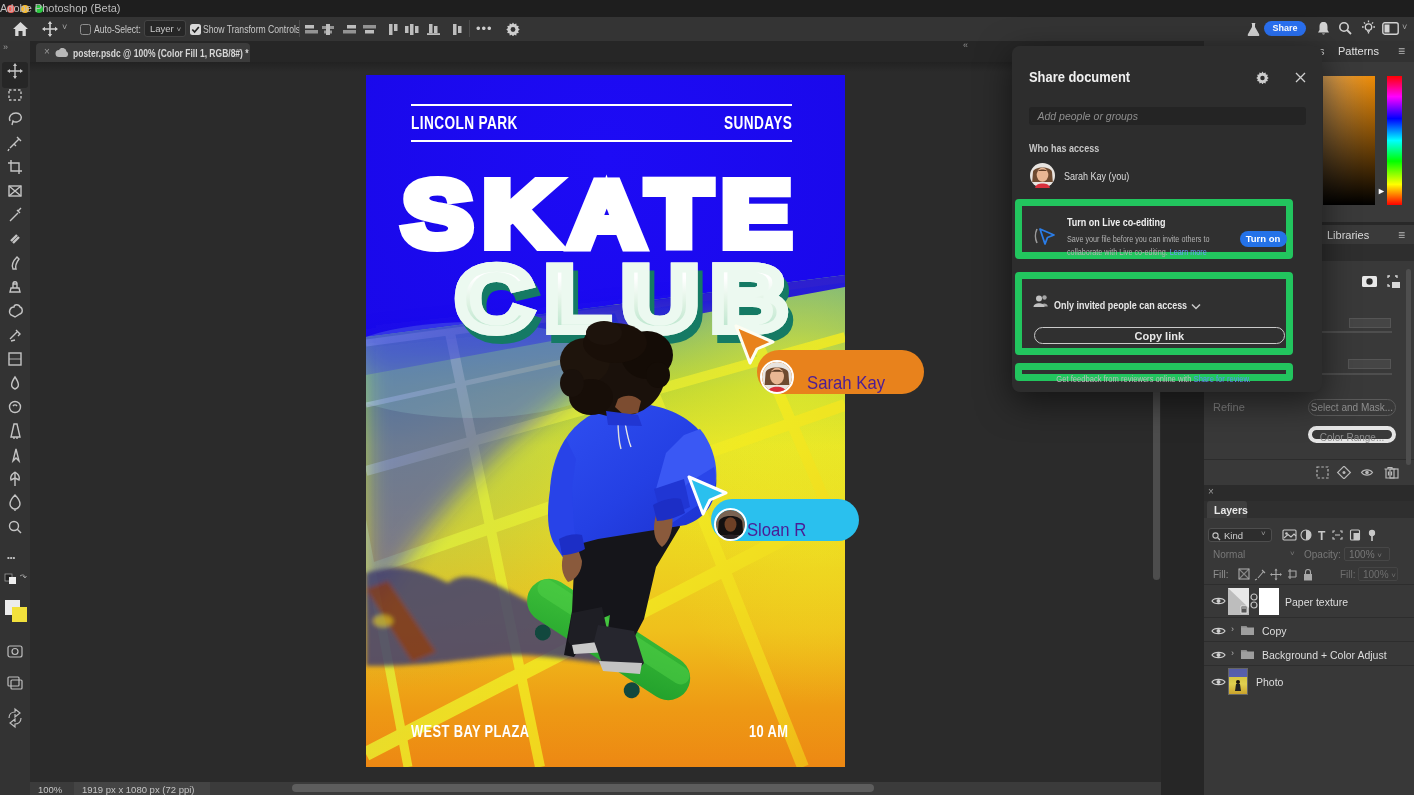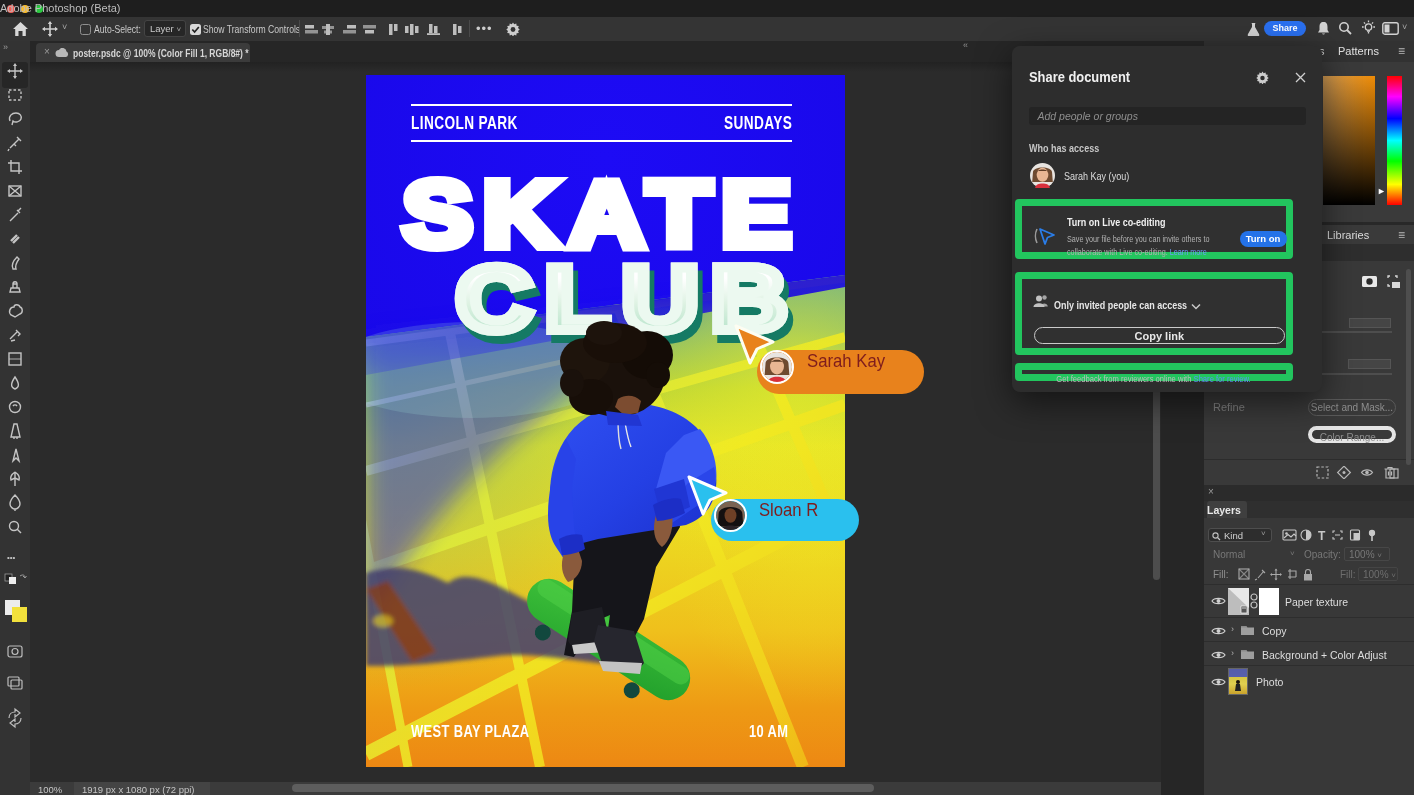--- a/index.html
+++ b/index.html
@@ -17,21 +17,21 @@
 
 #canvas{position:absolute;left:30px;top:62px;width:1131px;height:720px;background:#2b2b2b}
 #poster{position:absolute;left:336px;top:13px;width:479px;height:692px;background:radial-gradient(130% 90% at 50% 12%,#1d0bf5 0%,#1908e8 55%,#1a0ed2 100%);overflow:hidden}
 .prule{position:absolute;left:45px;width:381px;height:2px;background:#fff}
 .phead{position:absolute;color:#fff;font-weight:bold;font-size:17.5px;letter-spacing:.5px;transform-origin:0 0;transform:scaleX(.78)}
 .pfoot{position:absolute;color:#fff;font-weight:bold;font-size:16.5px;letter-spacing:.5px;transform-origin:0 0;transform:scaleX(.78)}
 #skate{position:absolute;left:236px;top:86px;transform:translateX(-50%) scaleX(1.13);font-weight:bold;font-size:93px;color:#fff;-webkit-text-stroke:10px #fff;letter-spacing:9px;white-space:nowrap}
 #club-sh,#club{position:absolute;left:262px;top:172px;transform:translateX(-50%) scaleX(1.16);font-weight:bold;font-size:91px;-webkit-text-stroke:10px #157a64;letter-spacing:11px;white-space:nowrap;color:#157a64}
 #club{background:linear-gradient(180deg,#ffffff 30%,#ddf2e2 55%,#a5ddc0 95%);-webkit-background-clip:text;background-clip:text;color:transparent;-webkit-text-stroke-color:#ecf9f0}
 
-.pill{position:absolute;border-radius:24px;color:#7f1d1d;display:flex;align-items:flex-start}
+.pill{position:absolute;border-radius:24px;color:#4c1d95;display:flex;align-items:flex-end}
 .avatar{border-radius:50%;border:2.5px solid #fff;overflow:hidden;flex:0 0 auto}
 
 #gutter{position:absolute;left:1161px;top:41px;width:43px;height:754px;background:#262626}
 #panels{position:absolute;left:1204px;top:41px;width:210px;height:754px;background:#3a3a3a;color:#d2d2d2;font-size:11px}
 
 #dialog{position:absolute;left:1012px;top:46px;width:310px;height:346px;background:#2d2d2d;border-radius:8px;box-shadow:0 10px 34px rgba(0,0,0,.55);color:#e3e3e3;font-size:11px;z-index:40}
 .dbox{position:absolute;left:3px;width:277.5px;border:7px solid #22c55e;border-radius:4px;background:rgba(255,255,255,.015)}
 </style></head>
 <body>
 <div id="app">
@@ -362,21 +362,21 @@
   <svg class="abs" style="left:653px;top:409px" width="48" height="48" viewBox="0 0 48 48">
     <path d="M6,6 L43,22 L27,29 L20,43 Z" fill="#2ac0ee" stroke="#ffffff" stroke-width="3" stroke-linejoin="round"></path>
   </svg>
   <div class="pill" style="left:681px;top:437px;width:148px;height:42px;background:#2ac0ee">
     <svg class="avatar" style="margin-left:3px" width="33" height="33" viewBox="0 0 34 34">
       <circle cx="17" cy="17" r="17" fill="#7a6352"></circle>
       <path d="M3,16 C2,4 32,4 31,16 L32,30 L2,30 Z" fill="#141010"></path>
       <ellipse cx="17" cy="17" rx="7" ry="8.5" fill="#6e4026"></ellipse>
       <path d="M6,34 C6,27 28,27 28,34 Z" fill="#2a2226"></path>
     </svg>
-    <span style="font-size:18.5px;margin-left:12px"><span class="sx" style="transform:scaleX(.9)">Sloan R</span></span>
+    <span style="font-size:18.5px;margin-left:0"><span class="sx" style="transform:scaleX(.9)">Sloan R</span></span>
   </div>
   <div id="vscroll" style="position:absolute;right:1px;top:18px;width:7px;height:500px;background:#4d4d4d;border-radius:4px"></div>
 </div>
 
 <div id="gutter">
       <span class="abs" style="left:26px;top:3px;color:#9a9a9a;font-size:9px">«</span>
     </div>
 <span class="abs" style="left:963px;top:40px;color:#8e8e8e;font-size:9px;z-index:5">«</span>
 <div id="panels">
 
@@ -432,21 +432,21 @@
             <path d="M-4,-3.5 L4,-3.5 M-5.5,-3.5 L5.5,-3.5 M-2,-3.5 L-2,-5 L2,-5 L2,-3.5 M-4,-3.5 L-4,5.5 L4,5.5 L4,-3.5 M-1.5,-1 L-1.5,3 M1.5,-1 L1.5,3"></path>
           </g>
     </svg>
   </div>
   <div class="abs" style="left:0;top:444px;width:210px;height:16px;background:#2b2b2b">
     <span class="abs" style="left:4px;top:1px;color:#9a9a9a;font-size:10px">×</span>
   </div>
 
   <div class="abs" style="left:0;top:460px;width:210px;height:294px;background:#383838">
     <div class="abs" style="left:0;top:0;width:210px;height:17px;background:#2f2f2f"></div>
-    <div class="abs" style="left:3px;top:0;width:40px;height:17px;background:#3f3f3f;border-radius:3px 3px 0 0;color:#e8e8e8;font-weight:bold;padding:3px 0 0 0;font-size:10.5px">Layers</div>
+    <div class="abs" style="left:3px;top:0;width:40px;height:17px;background:#3f3f3f;border-radius:3px 3px 0 0;color:#e8e8e8;font-weight:bold;padding:3px 0 0 7px;font-size:10.5px">Layers</div>
 
     <div class="abs" style="left:4px;top:27px;width:64px;height:14px;background:#2d2d2d;border:1px solid #4e4e4e;border-radius:3px;color:#d2d2d2;font-size:9.5px">
       <svg class="abs" style="left:3px;top:2.5px" width="9" height="9" viewBox="0 0 9 9">
             <circle cx="3.5" cy="3.5" r="2.6" fill="none" stroke="#c2c2c2" stroke-width="1.1"></circle>
             <path d="M5.5,5.5 L8,8" stroke="#c2c2c2" stroke-width="1.2"></path>
           </svg>
       <span class="abs" style="left:15px;top:1px;font-weight:normal">Kind</span>
       <span class="abs" style="left:52px;top:0px;color:#999;font-size:8px">˅</span>
     </div>
     <svg class="abs" style="left:78px;top:27px" width="110" height="14" viewBox="0 0 110 14">

